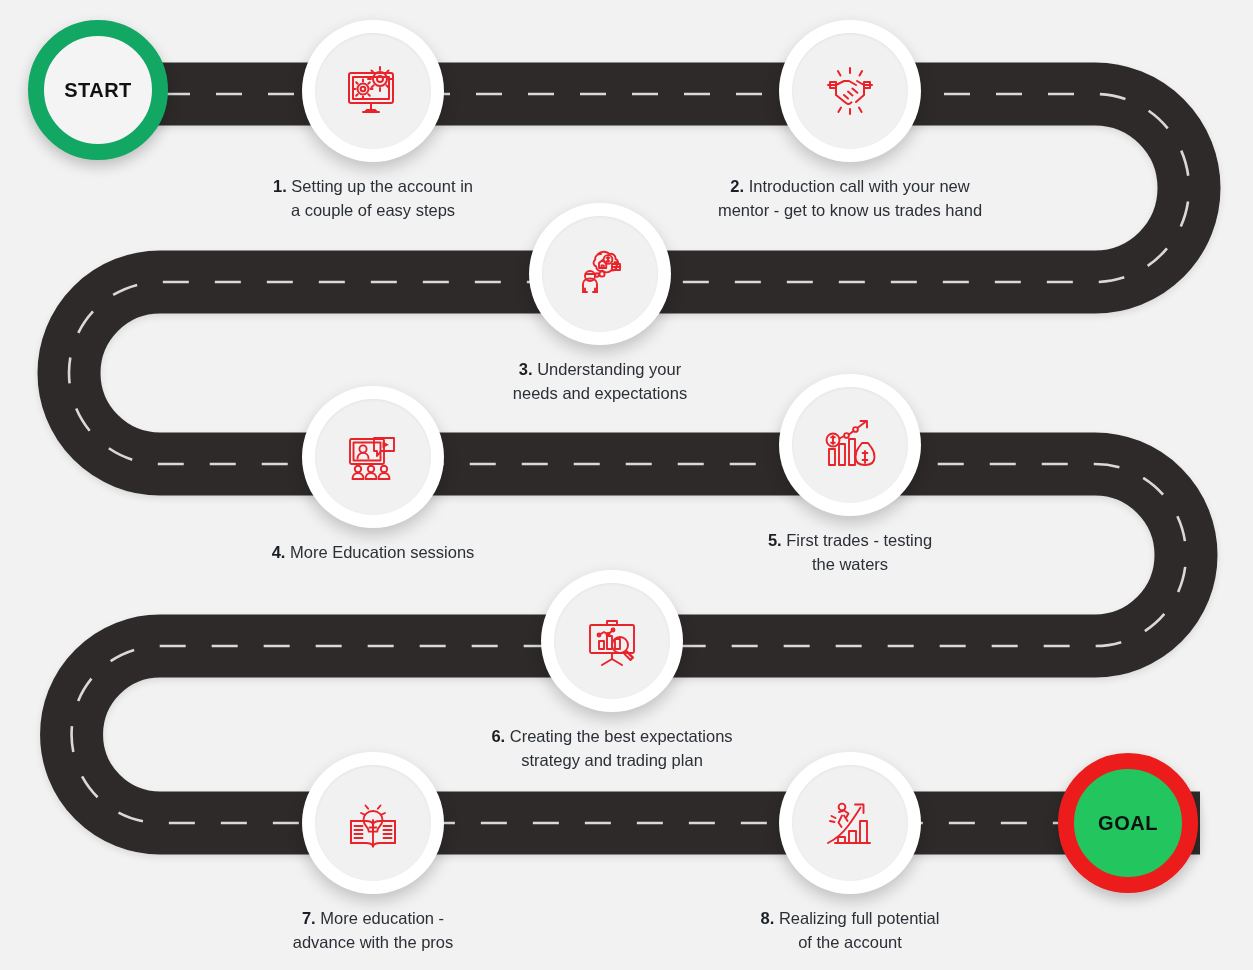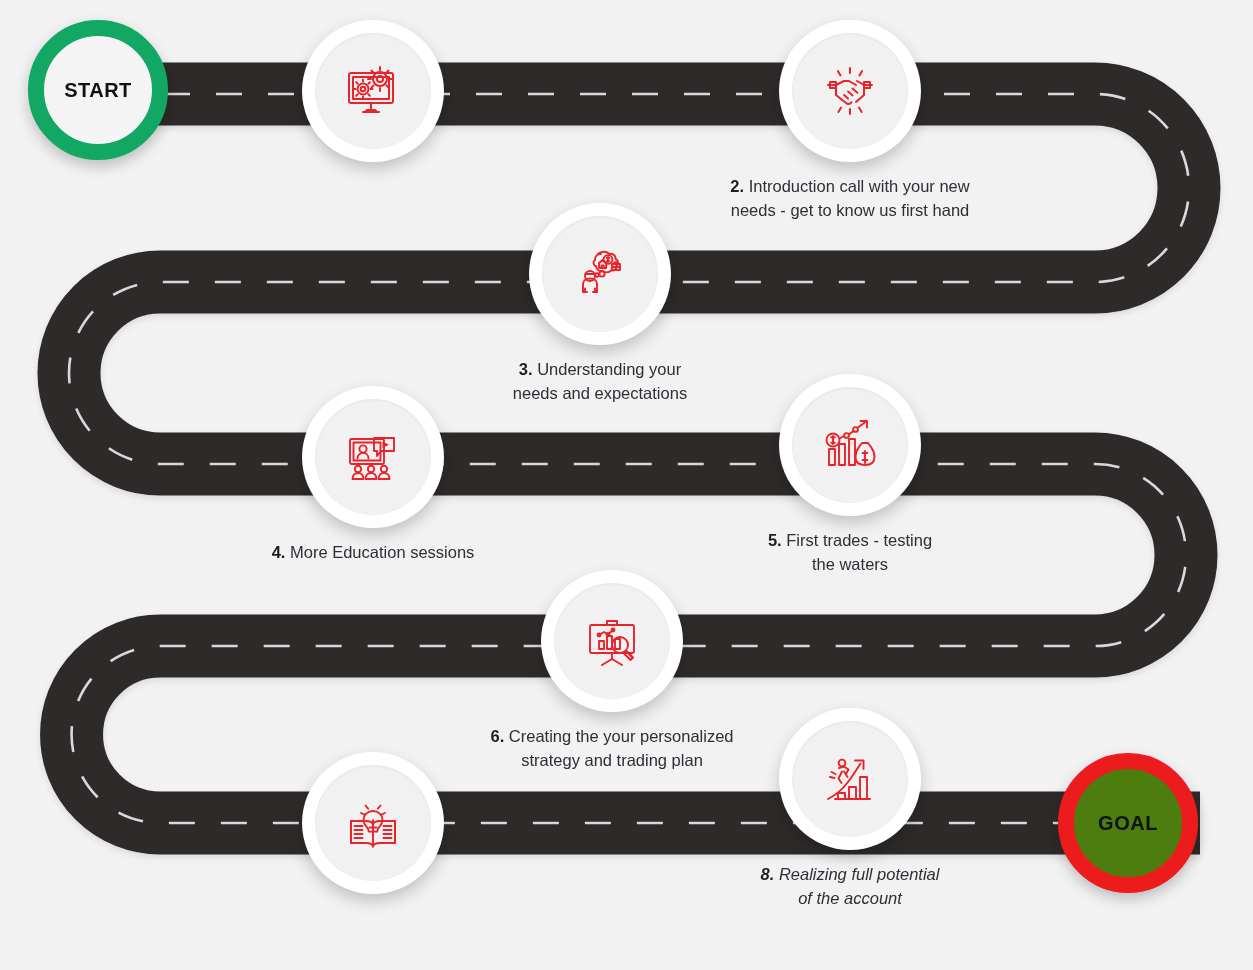--- a/index.html
+++ b/index.html
@@ -30,21 +30,21 @@
     font-size:20px;
     font-family:"Liberation Sans", sans-serif;
   }
   #marker-start{
     left:28px;top:20px;width:140px;height:140px;
     background:#f4f4f4;
     border:16px solid #12a763;
   }
   #marker-goal{
     left:1058px;top:753px;width:140px;height:140px;
-    background:#4d7c0f;
+    background:#22c55e;
     border:16px solid #ed1c1c;
   }
 
   
   .step{position:absolute;width:300px;}
   .step-circle-wrap{
     position:relative;
     width:142px;height:142px;
     margin:0 auto;
   }
@@ -130,41 +130,43 @@
           <path d="M26 51 h8 l2 2 h-12 z"></path>
           <circle cx="39" cy="20" r="7"></circle>
           <circle cx="39" cy="20" r="3"></circle>
           <path d="M39 11 v-3 M39 32 v-3 M48 20 h3 M27 20 h3 M45.4 13.6 l2.1-2.1 M30.5 28.5 l2.1-2.1 M45.4 26.4 l2.1 2.1 M30.5 11.5 l2.1 2.1"></path>
           <circle cx="22" cy="30" r="5.5"></circle>
           <circle cx="22" cy="30" r="2.3"></circle>
           <path d="M22 22.5 v-2 M22 39.5 v-2 M29.5 30 h2 M12.5 30 h2 M27.3 24.7 l1.5-1.5 M15.2 36.8 l1.5-1.5 M27.3 35.3 l1.5 1.5 M15.2 23.2 l1.5 1.5"></path>
         </svg>
       </div>
     </div>
+    <div class="step-text"><span class="num">1.</span> <span>Setting up the account in
+a couple of easy steps</span></div>
   </div>
 
   <div class="step" style="left:700px;top:20px;">
     <div class="step-circle-wrap">
       <div class="step-outer"></div>
       <div class="step-inner">
         <svg width="64" height="64" viewBox="0 0 64 64" fill="none" stroke="#e8232a" stroke-width="2" stroke-linecap="round" stroke-linejoin="round">
           <path d="M10 26 h8 l8 -4 h5 l7 4"></path>
           <path d="M54 26 h-8 l-7 -4"></path>
           <path d="M18 26 v10 l10 8 c2 1.6 4 1.2 5.4 -0.6"></path>
           <path d="M46 26 v10 l-8 7"></path>
           <path d="M26 36 l4 3.6 M30 32.6 l4.5 3.8 M34.4 29.6 l5 4.2"></path>
           <path d="M12 23 h6 v6 h-6 z"></path>
           <path d="M46 23 h6 v6 h-6 z"></path>
           <path d="M32 14 v-5 M22.5 16.5 l-2.6 -4.4 M41.5 16.5 l2.6 -4.4"></path>
           <path d="M32 50 v5 M23 48.5 l-2.6 4.4 M41 48.5 l2.6 4.4"></path>
         </svg>
       </div>
     </div>
     <div class="step-text"><span class="num">2.</span> <span>Introduction call with your new
-needs - get to know us first hand</span></div>
+mentor - get to know us trades hand</span></div>
   </div>
 
   <div class="step" style="left:450px;top:203px;">
     <div class="step-circle-wrap">
       <div class="step-outer"></div>
       <div class="step-inner">
         <svg width="64" height="64" viewBox="0 0 64 64" fill="none" stroke="#e8232a" stroke-width="1.9" stroke-linecap="round" stroke-linejoin="round">
           <path d="M30 12 c3 -3 9 -3 11 0 c4 -1 7 2 6.5 5 c3 1 3.5 5 1 6.8 c0.5 3 -2.5 5.4 -5.5 4.6 c-2 2.6 -6.5 2.6 -8.5 0.3 c-3 1.2 -6.5 -1 -6.3 -4.2 c-3 -1 -3.6 -5 -1 -6.8 c-0.6 -3.3 2.6 -6.2 5.8 -5.7 z"></path>
           <circle cx="40" cy="17.5" r="4.4"></circle>
           <path d="M40 15 v5 M38.6 15.9 h2.8 M38.6 19.1 h2.8"></path>
@@ -249,44 +251,46 @@
           <path d="M19 26 l5 -3 l4 2.5 l5 -4.5"></path>
           <circle cx="19" cy="26" r="1.5"></circle>
           <circle cx="28" cy="25.5" r="1.5"></circle>
           <circle cx="33" cy="21" r="1.5"></circle>
           <circle cx="40" cy="36" r="8"></circle>
           <path d="M46 42 l6.5 6.5"></path>
           <path d="M44.5 45 l6 6 l2.5 -2.5 l-6 -6 z"></path>
         </svg>
       </div>
     </div>
-    <div class="step-text"><span class="num">6.</span> <span>Creating the your personalized
+    <div class="step-text"><span class="num">6.</span> <span>Creating the best expectations
 strategy and trading plan</span></div>
   </div>
 
   <div class="step" style="left:223px;top:752px;">
     <div class="step-circle-wrap">
       <div class="step-outer"></div>
       <div class="step-inner">
         <svg width="64" height="64" viewBox="0 0 64 64" fill="none" stroke="#e8232a" stroke-width="1.9" stroke-linecap="round" stroke-linejoin="round">
           <path d="M32 20 c5.5 0 9.5 4 9.5 9 c0 3.6 -2 5.6 -3.6 7.4 c-1.2 1.4 -1.6 2.6 -1.6 4.2 h-8.6 c0 -1.6 -0.4 -2.8 -1.6 -4.2 c-1.6 -1.8 -3.6 -3.8 -3.6 -7.4 c0 -5 4 -9 9.5 -9 z"></path>
           <path d="M28.6 36.5 h6.8"></path>
           <path d="M32 29 v12"></path>
           <path d="M24.5 14.5 l2.6 3.2 M39.5 14.5 l-2.6 3.2 M20 22 l3.6 1.6 M44 22 l-3.6 1.6"></path>
           <path d="M10 30 h15 c3.5 0 6.5 1.6 7 3.5 c0.5 -1.9 3.5 -3.5 7 -3.5 h15 v22 h-15 c-3.5 0 -6.5 1.6 -7 3.5 c-0.5 -1.9 -3.5 -3.5 -7 -3.5 h-15 z"></path>
           <path d="M32 33.5 v22"></path>
           <path d="M13.5 35 h8 M13.5 39 h8 M13.5 43 h8 M13.5 47 h8"></path>
           <path d="M42.5 35 h8 M42.5 39 h8 M42.5 43 h8 M42.5 47 h8"></path>
           <path d="M10 30 v22 M54 30 v22"></path>
         </svg>
       </div>
     </div>
-  </div>
-
-  <div class="step" style="left:700px;top:708px;font-style:italic;">
+    <div class="step-text"><span class="num">7.</span> <span>More education -
+advance with the pros</span></div>
+  </div>
+
+  <div class="step" style="left:700px;top:752px;">
     <div class="step-circle-wrap">
       <div class="step-outer"></div>
       <div class="step-inner">
         <svg width="64" height="64" viewBox="0 0 64 64" fill="none" stroke="#e8232a" stroke-width="1.9" stroke-linecap="round" stroke-linejoin="round">
           <path d="M10 52 c6 -3 14 -9 20 -17 c5 -6.6 9 -13 12.5 -18.5"></path>
           <path d="M37 13.5 h8.5 v8.5"></path>
           <circle cx="24" cy="16" r="3.4"></circle>
           <path d="M21 21 l5 -1.5 l4.5 3 l-2 3.5"></path>
           <path d="M24 24.5 l-3.5 7 l3 4.5"></path>
           <path d="M26 24.5 l3.5 5.5"></path>

